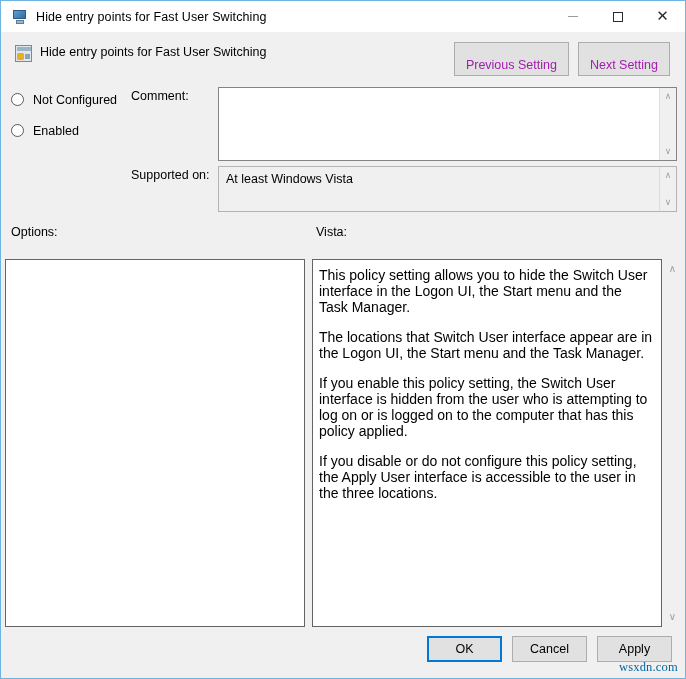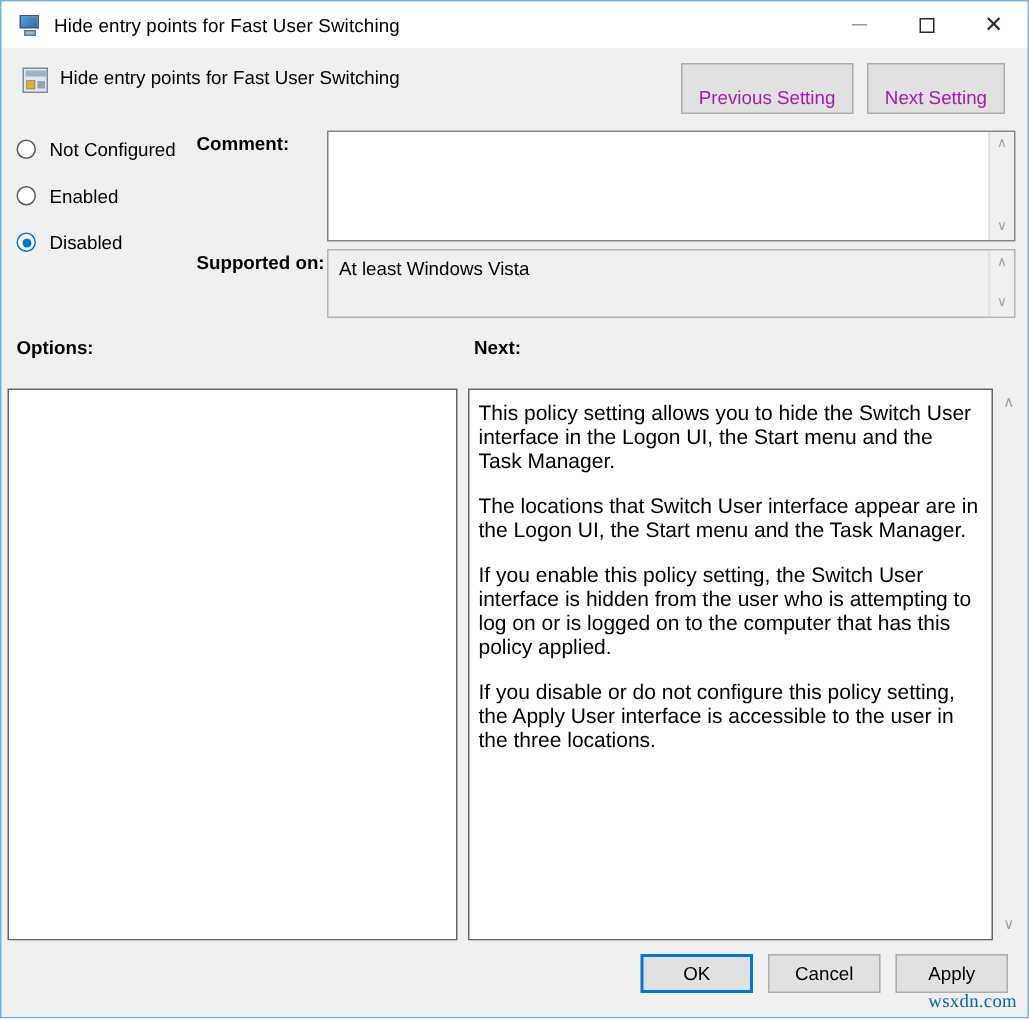--- a/index.html
+++ b/index.html
@@ -168,21 +168,20 @@
   .radio-label {
     font-size: 12.5px;
     color: #000;
   }
 
   
   .field-label {
     position: absolute;
     font-size: 12.5px;
     color: #000;
-    font-weight: bold;
   }
   #lbl-comment { left: 130px; top: 88px; }
   #lbl-supported { left: 130px; top: 167px; }
   #lbl-options { left: 10px; top: 224px; }
   #lbl-help { left: 315px; top: 224px; }
 
   
   .textbox {
     position: absolute;
     background: #ffffff;
@@ -337,24 +336,20 @@
 
   <div class="radios">
     <div class="radio-row">
       <span class="radio-mark"></span>
       <span class="radio-label">Not Configured</span>
     </div>
     <div class="radio-row">
       <span class="radio-mark"></span>
       <span class="radio-label">Enabled</span>
     </div>
-    <div class="radio-row checked">
-      <span class="radio-mark"></span>
-      <span class="radio-label">Disabled</span>
-    </div>
   </div>
 
   <div class="field-label" id="lbl-comment">Comment:</div>
   <div class="textbox" id="comment-box">
     <div class="tb-text"></div>
     <div class="inner-sb">
       <span class="sb-arrow">∧</span>
       <span class="sb-arrow">∨</span>
     </div>
   </div>
@@ -362,21 +357,21 @@
   <div class="field-label" id="lbl-supported">Supported on:</div>
   <div class="textbox" id="supported-box">
     <div class="tb-text">At least Windows Vista</div>
     <div class="inner-sb">
       <span class="sb-arrow">∧</span>
       <span class="sb-arrow">∨</span>
     </div>
   </div>
 
   <div class="field-label" id="lbl-options">Options:</div>
-  <div class="field-label" id="lbl-help">Next:</div>
+  <div class="field-label" id="lbl-help">Vista:</div>
 
   <div id="options-panel">
     <div class="tb-text"></div>
   </div>
 
   <div id="help-panel">
     <p class="help-p">This policy setting allows you to hide the Switch User interface in the Logon UI, the Start menu and the Task Manager.</p>
     <p class="help-p">The locations that Switch User interface appear are in the Logon UI, the Start menu and the Task Manager.</p>
     <p class="help-p">If you enable this policy setting, the Switch User interface is hidden from the user who is attempting to log on or is logged on to the computer that has this policy applied.</p>
     <p class="help-p">If you disable or do not configure this policy setting, the Apply User interface is accessible to the user in the three locations.</p>

